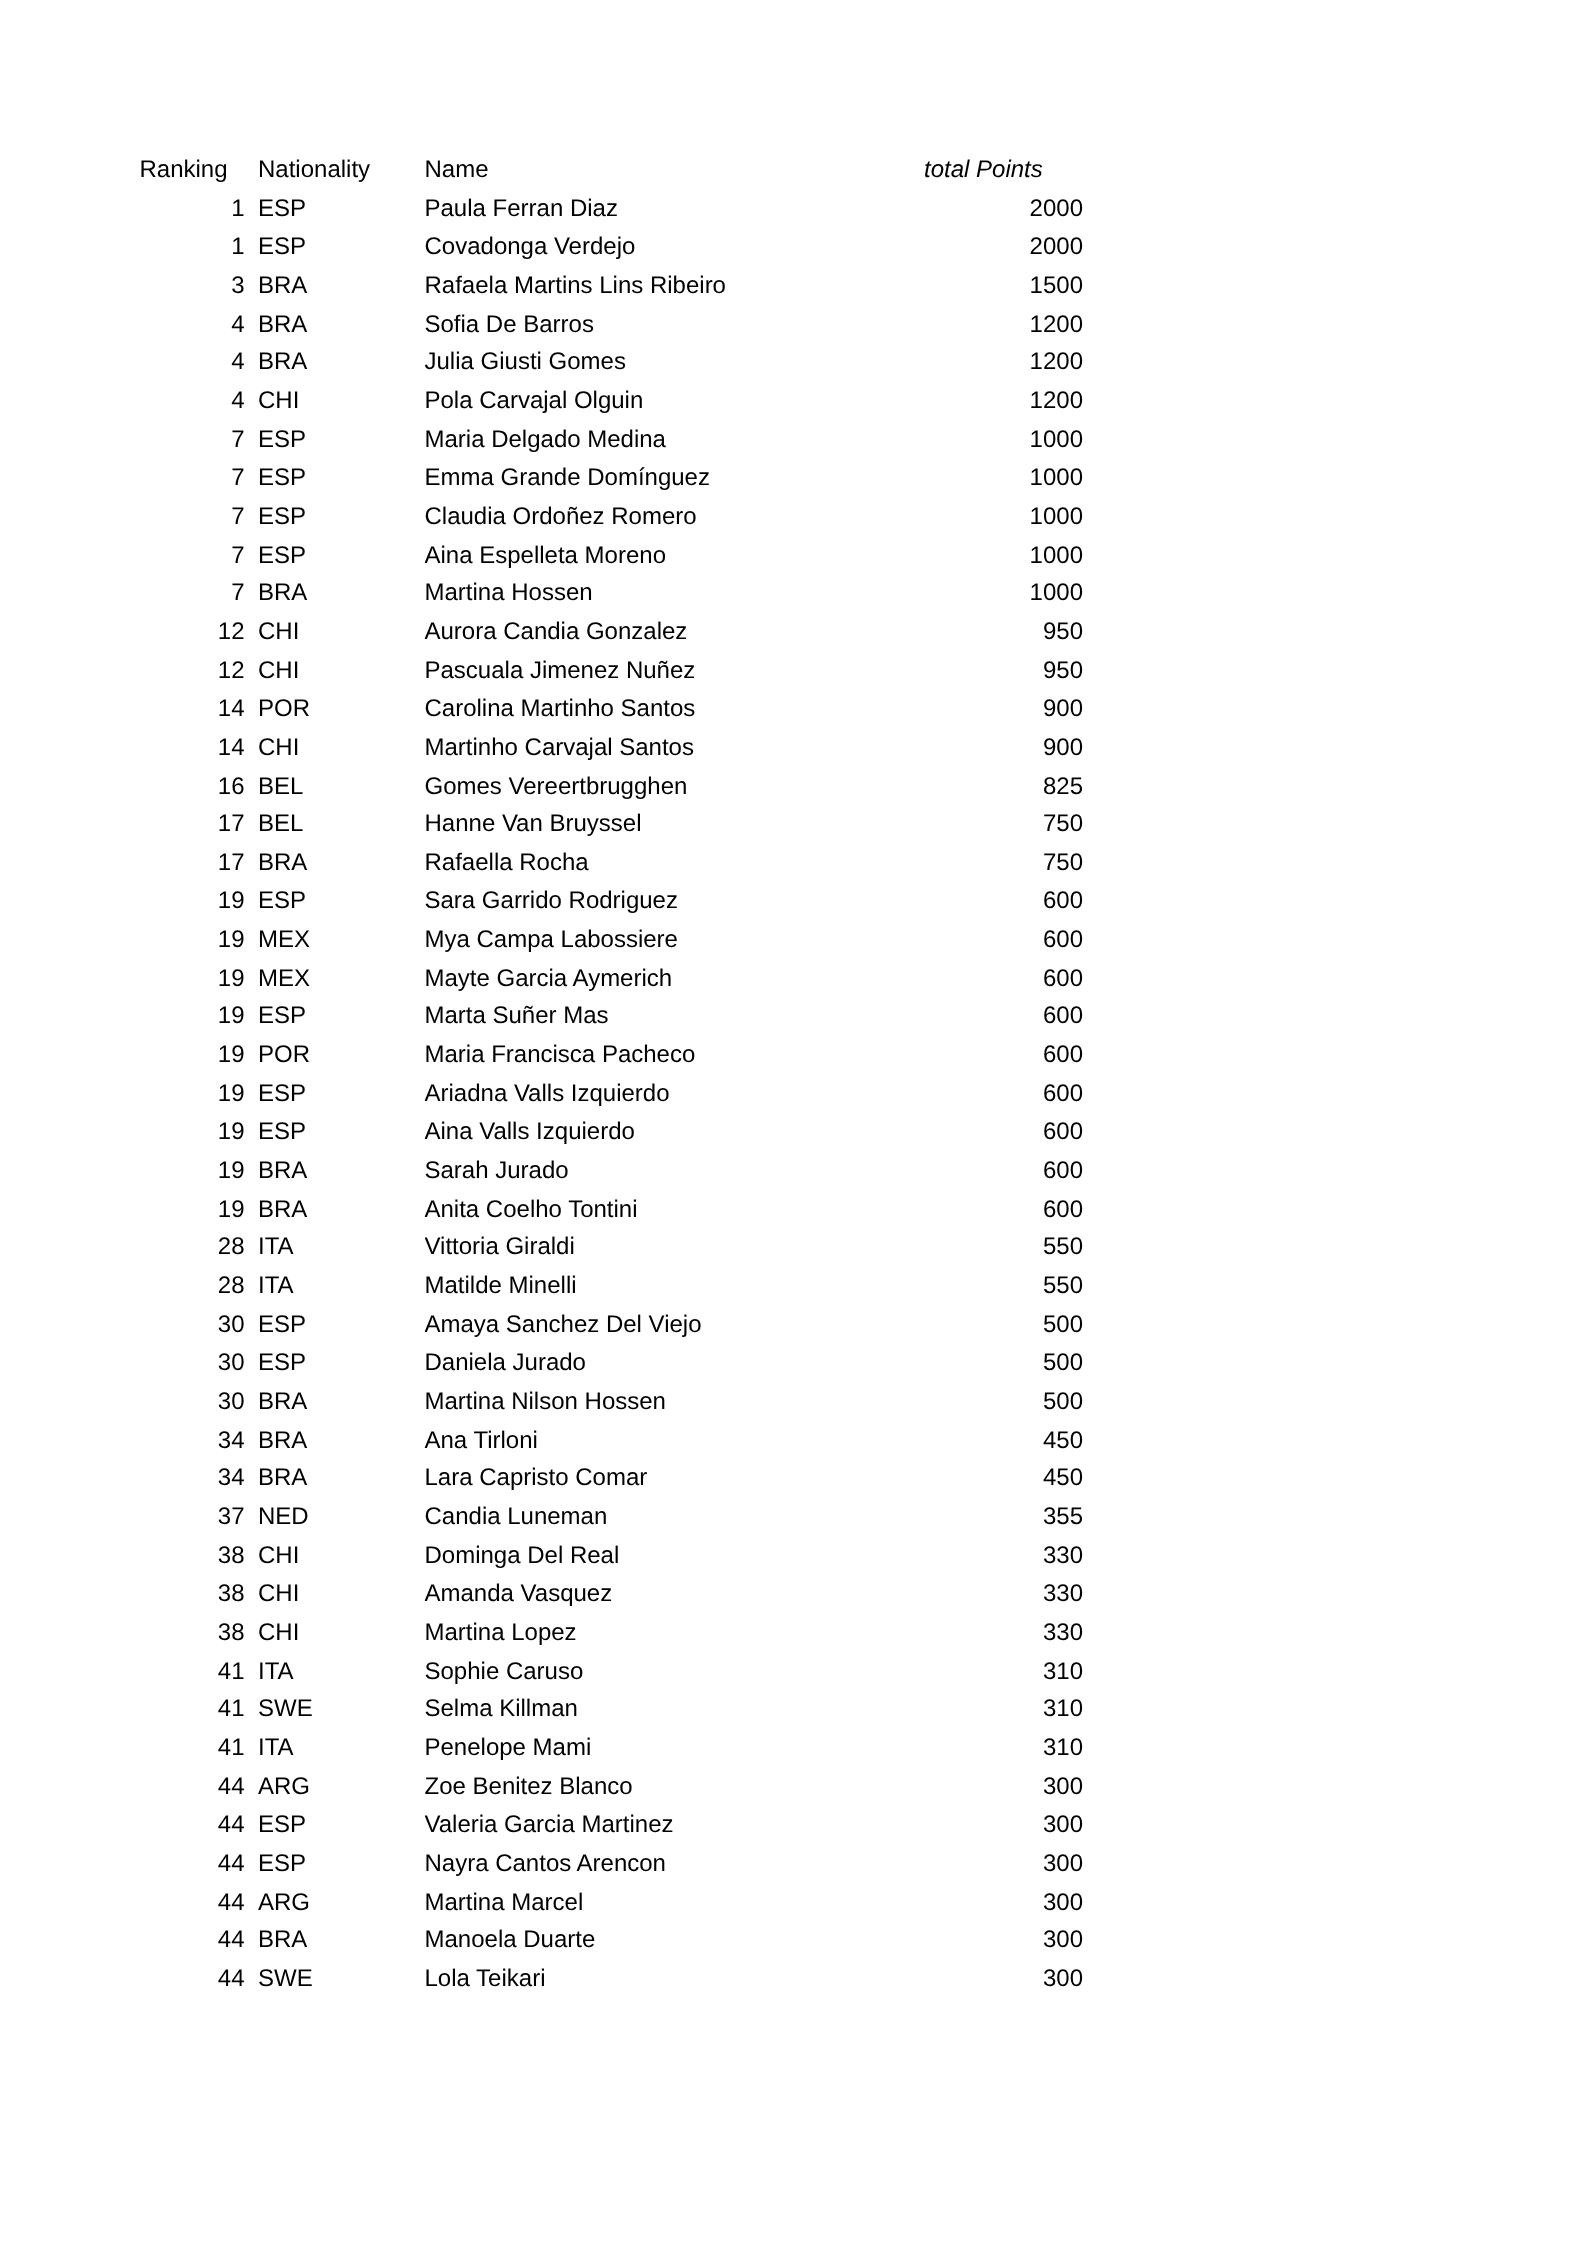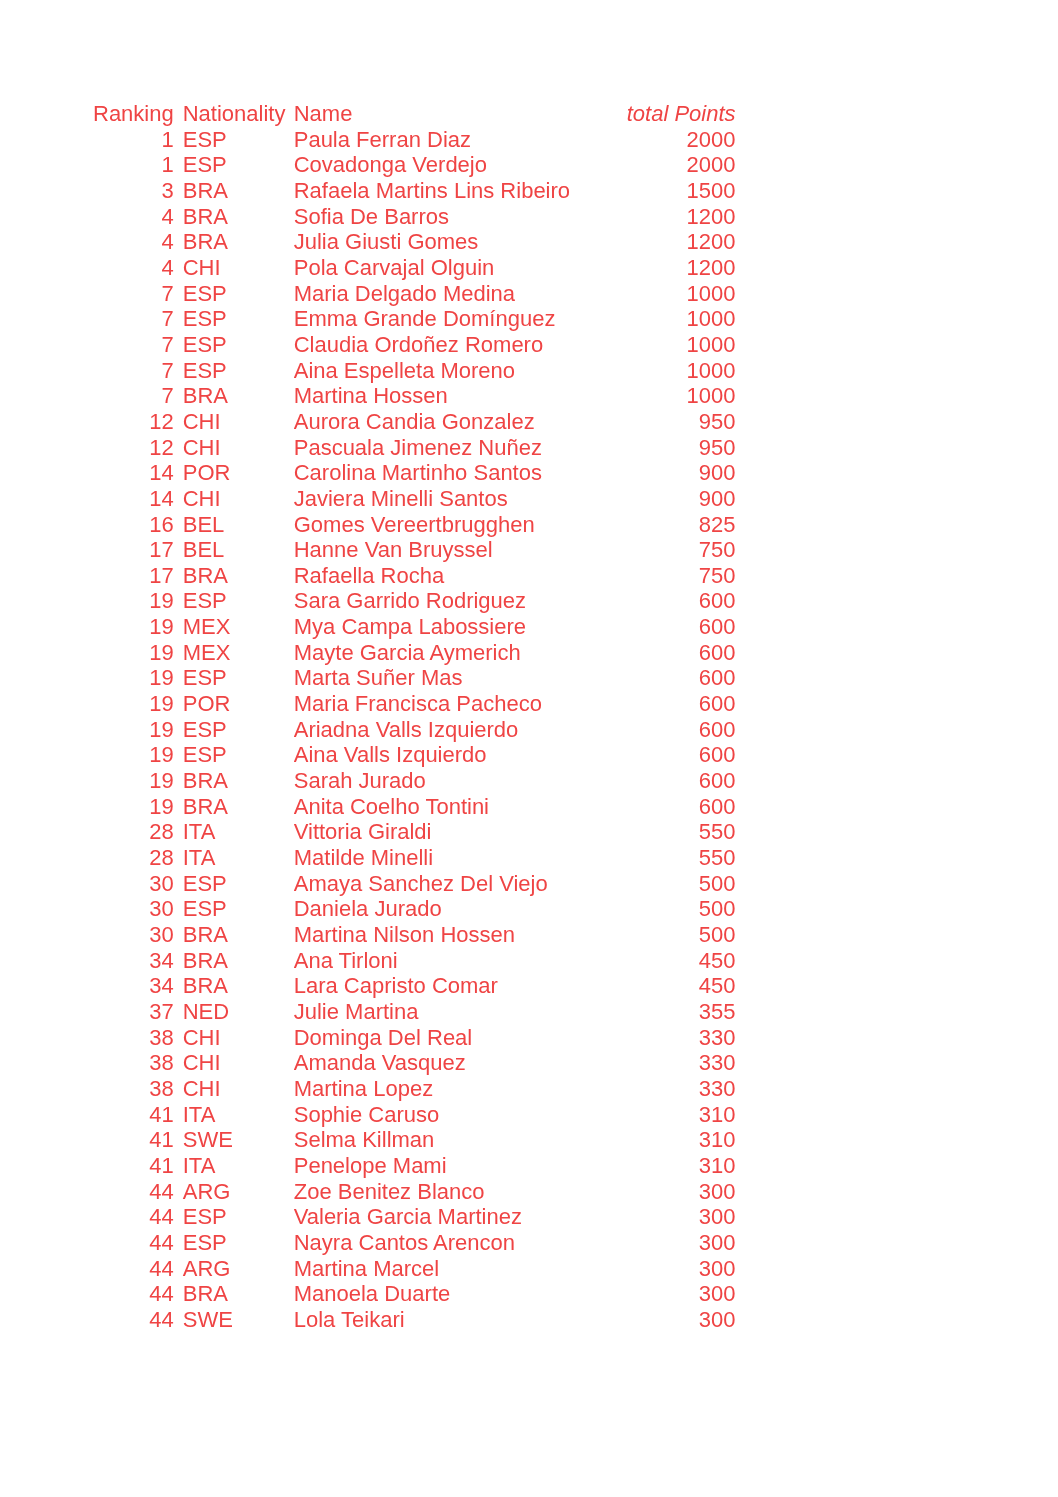--- a/index.html
+++ b/index.html
@@ -14,22 +14,22 @@
     background: #ffffff;
     overflow: hidden;
     font-family: "Liberation Sans", sans-serif;
     color: #000000;
   }
   table.ranking-table {
     border-collapse: collapse;
     border-spacing: 0;
     margin: 101px 0 0 93px;
     table-layout: fixed;
-    font-size: 22px;
-    color: #ef4444;
+    font-size: 16px;
+    color: #000000;
   }
   table.ranking-table th,
   table.ranking-table td {
     padding: 0;
     margin: 0;
     line-height: 25.65px;
     height: 25.65px;
     font-weight: normal;
     white-space: nowrap;
     overflow: hidden;
@@ -135,21 +135,21 @@
         </tr>
         <tr>
           <td class="col-rank">14</td>
           <td class="col-nat">POR</td>
           <td class="col-name">Carolina Martinho Santos</td>
           <td class="col-points">900</td>
         </tr>
         <tr>
           <td class="col-rank">14</td>
           <td class="col-nat">CHI</td>
-          <td class="col-name">Javiera Minelli Santos</td>
+          <td class="col-name">Martinho Carvajal Santos</td>
           <td class="col-points">900</td>
         </tr>
         <tr>
           <td class="col-rank">16</td>
           <td class="col-nat">BEL</td>
           <td class="col-name">Gomes Vereertbrugghen</td>
           <td class="col-points">825</td>
         </tr>
         <tr>
           <td class="col-rank">17</td>
@@ -255,21 +255,21 @@
         </tr>
         <tr>
           <td class="col-rank">34</td>
           <td class="col-nat">BRA</td>
           <td class="col-name">Lara Capristo Comar</td>
           <td class="col-points">450</td>
         </tr>
         <tr>
           <td class="col-rank">37</td>
           <td class="col-nat">NED</td>
-          <td class="col-name">Julie Martina</td>
+          <td class="col-name">Candia Luneman</td>
           <td class="col-points">355</td>
         </tr>
         <tr>
           <td class="col-rank">38</td>
           <td class="col-nat">CHI</td>
           <td class="col-name">Dominga Del Real</td>
           <td class="col-points">330</td>
         </tr>
         <tr>
           <td class="col-rank">38</td>

